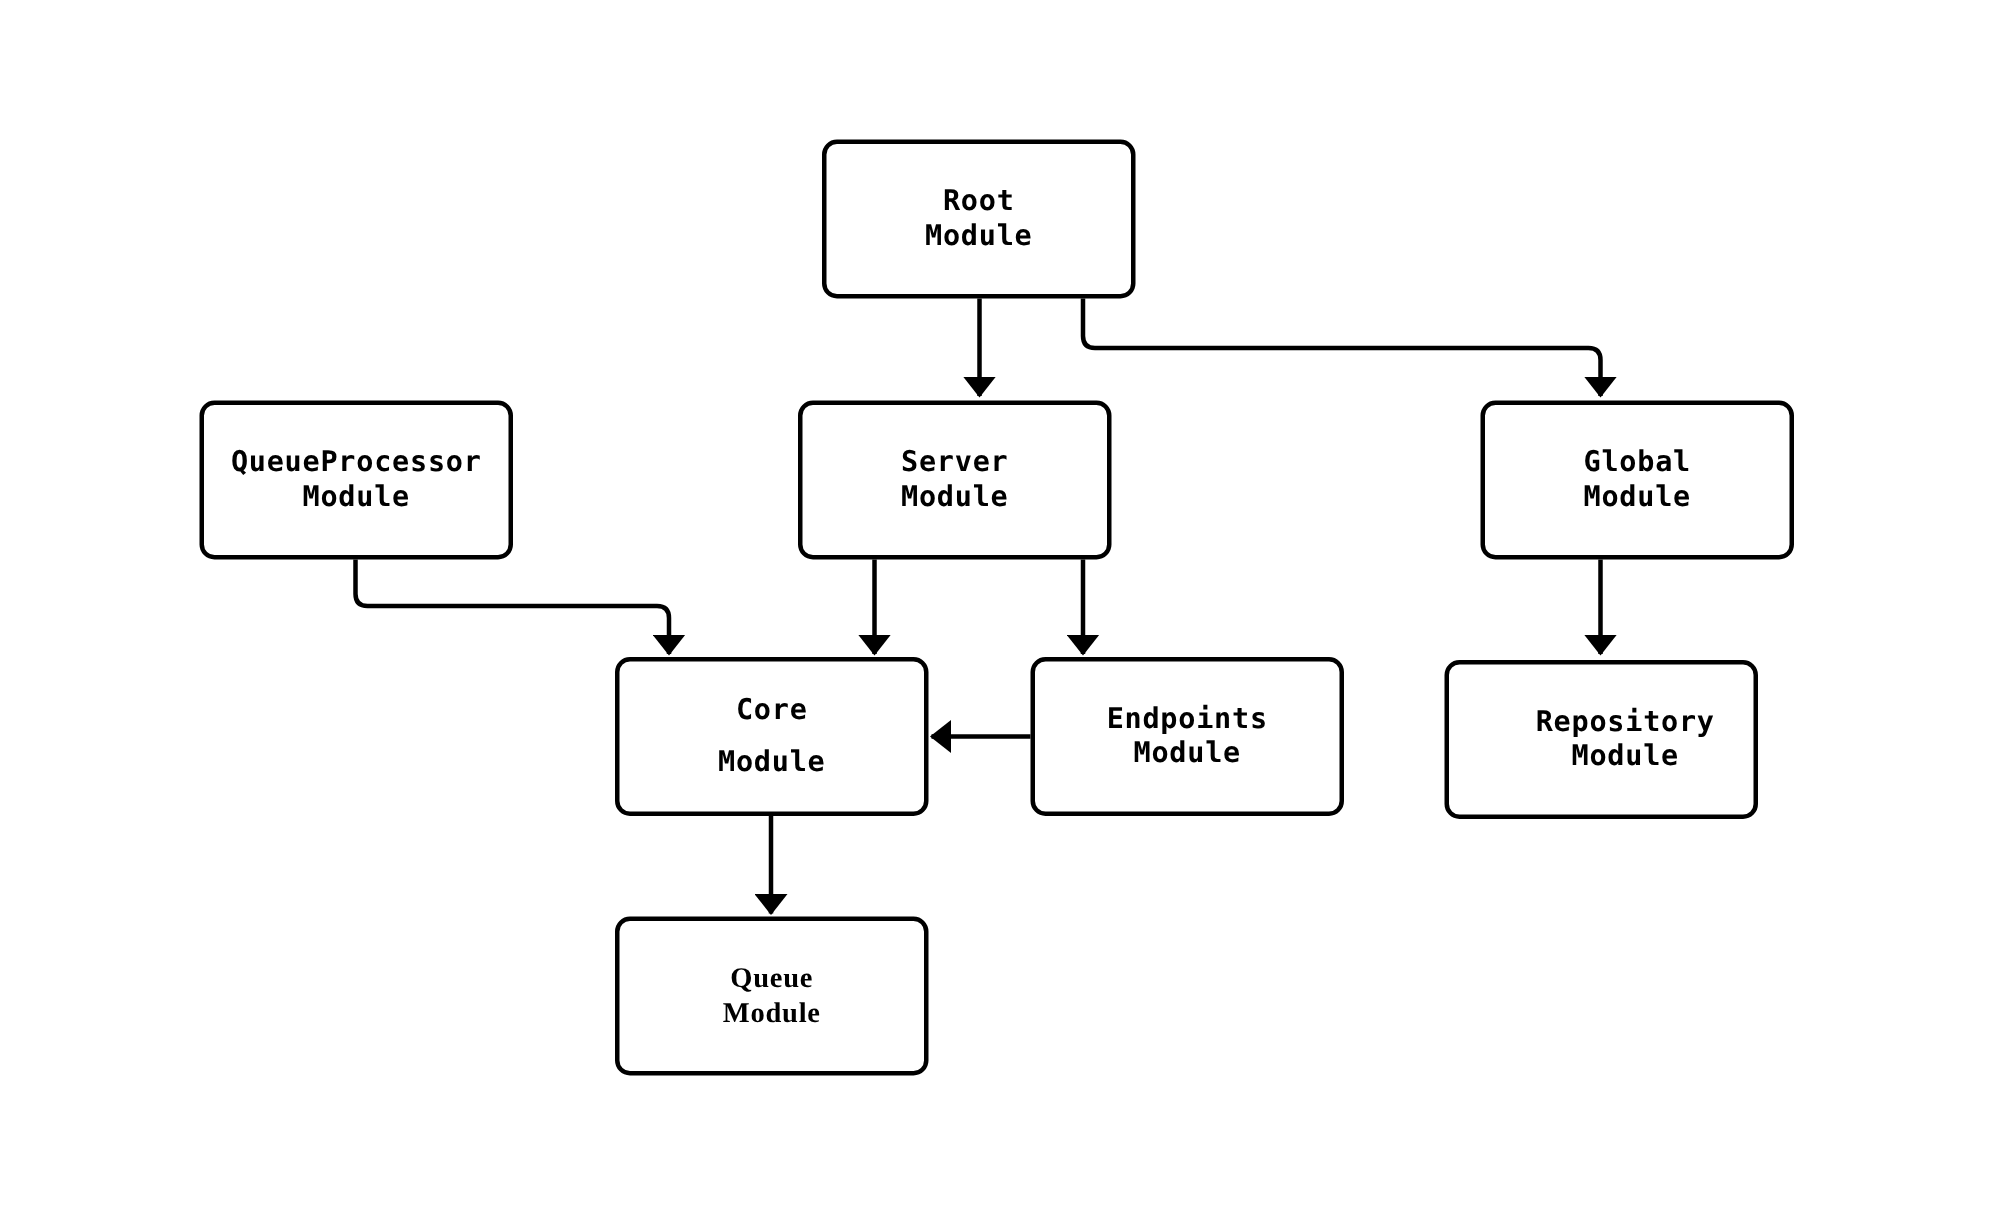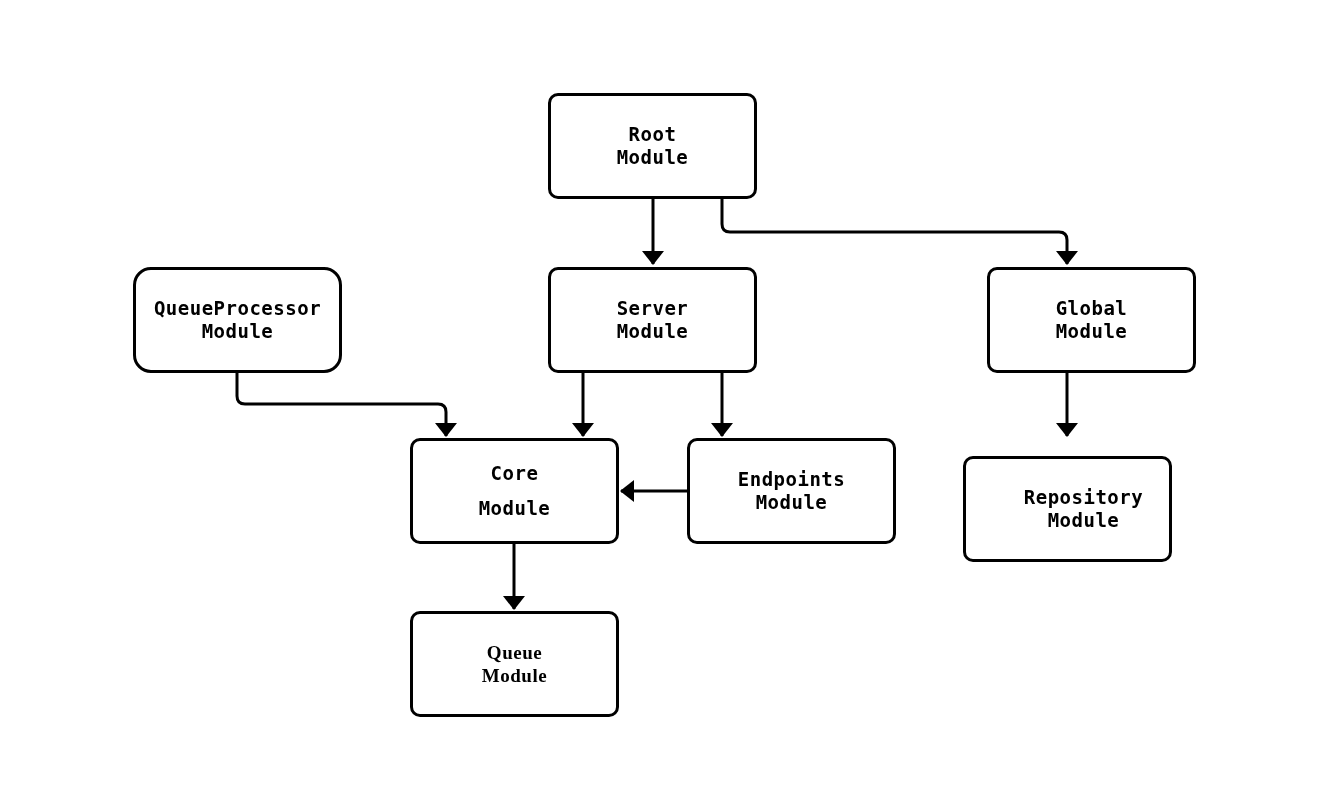--- a/index.html
+++ b/index.html
@@ -36,26 +36,26 @@
     text-align: center;
     font-weight: bold;
     font-size: 19px;
     line-height: 23px;
     color: #000000;
     letter-spacing: 0.5px;
   }
   .node span { display: block; }
 
   .node-root          { left: 548px;  top: 93px;  }
-  .node-queueprocessor{ left: 133px;  top: 267px; border-radius: 18px; }
-  .node-server        { left: 548px;  top: 267px; }
+  .node-queueprocessor{ left: 133px;  top: 267px; }
+  .node-server        { left: 532px;  top: 267px; }
   .node-global        { left: 963px;  top: 267px; margin-left: 24px; }
   .node-core          { left: 410px;  top: 438px; gap: 12px; }
   .node-endpoints     { left: 687px;  top: 438px; text-align: right; }
-  .node-repository    { left: 963px;  top: 456px; padding-left: 32px; }
+  .node-repository    { left: 963px;  top: 440px; padding-left: 32px; }
   .node-queue         { left: 410px;  top: 611px; font-family: Liberation Serif, serif; }
 </style>
 </head>
 <body>
 
 <div class="canvas">
 
   <svg class="edge-layer" viewBox="0 0 1337 809" xmlns="http://www.w3.org/2000/svg">
     <defs>
       <marker id="arrow" viewBox="0 0 14 22" refX="13" refY="11" markerWidth="14" markerHeight="22" markerUnits="userSpaceOnUse" orient="auto">

